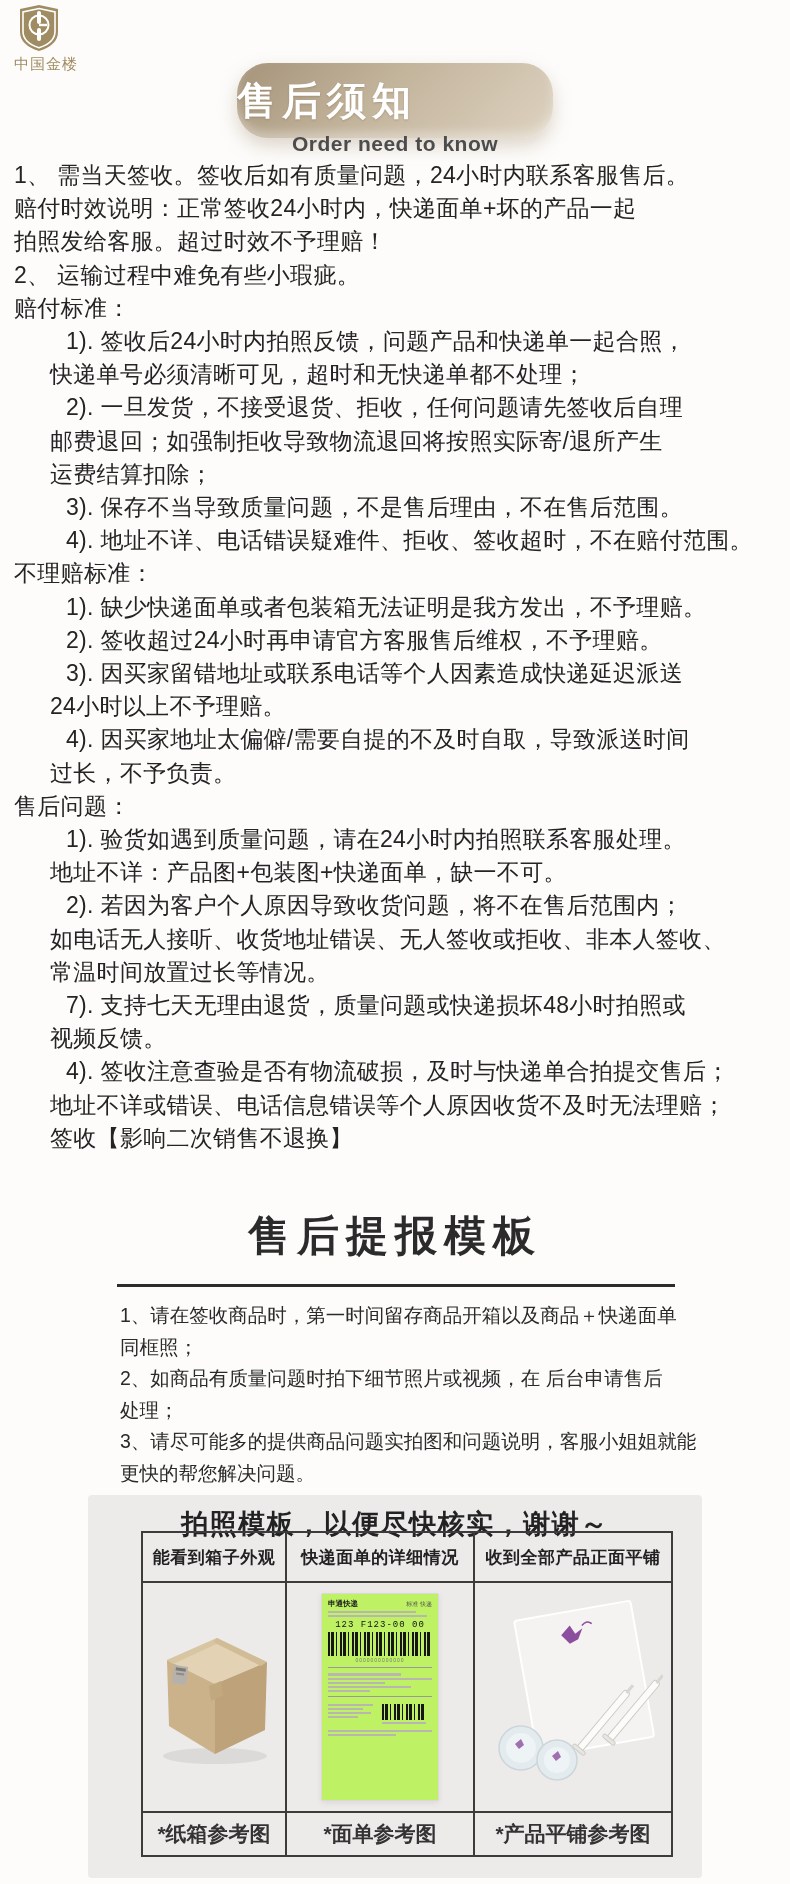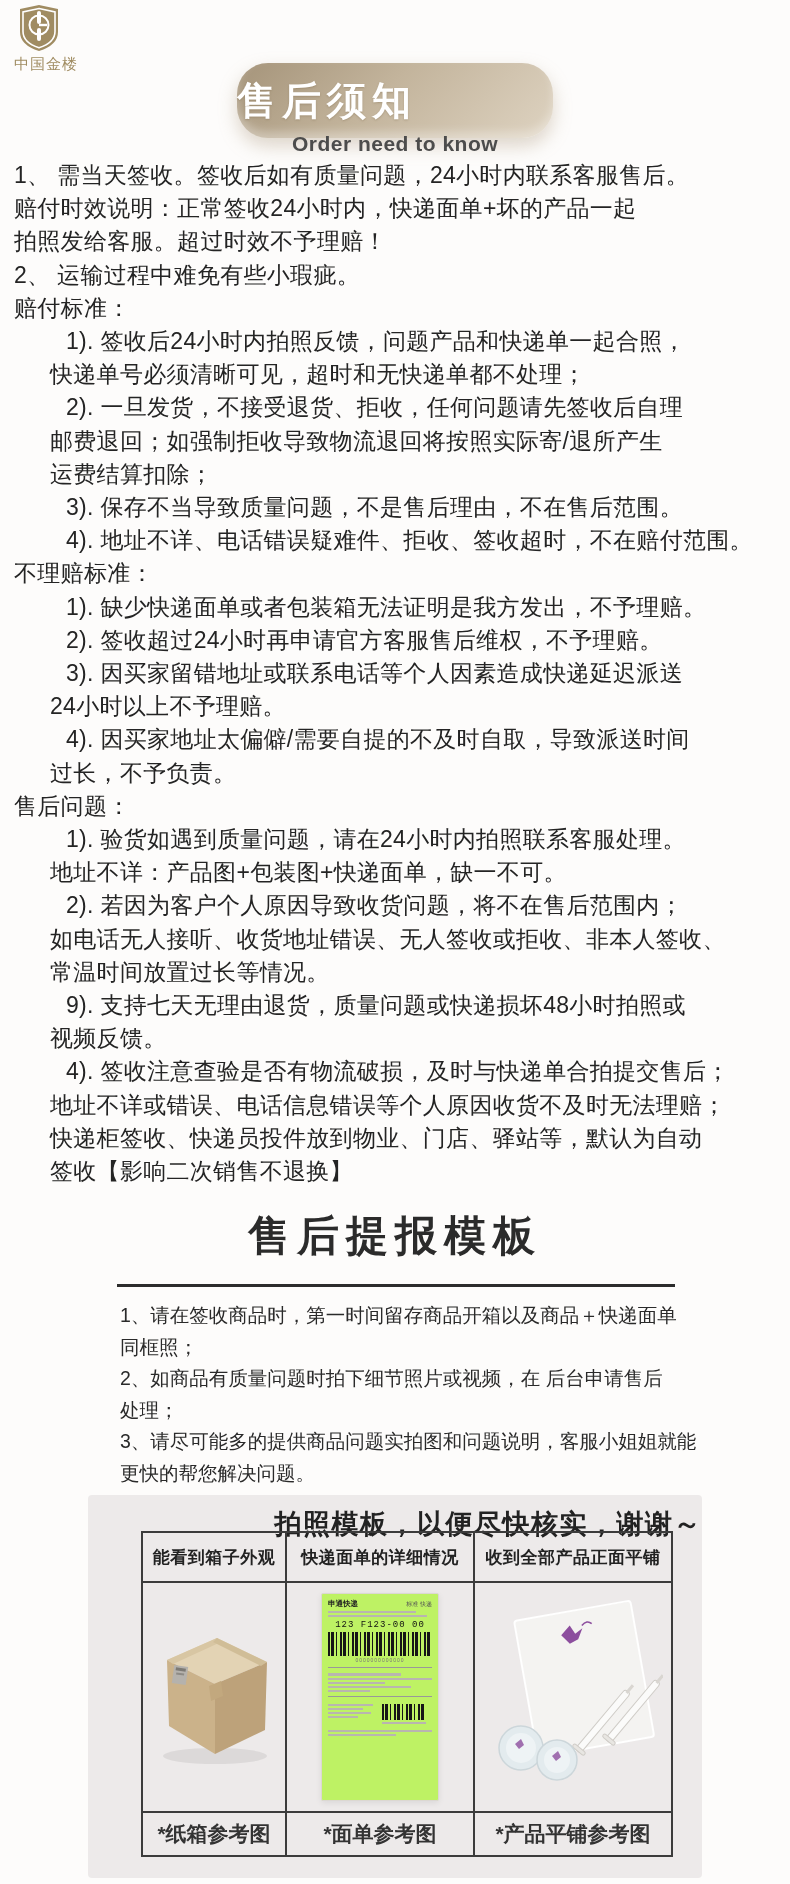--- a/index.html
+++ b/index.html
@@ -33,21 +33,21 @@
   
   .tpl-title{position:absolute; left:0; top:1208px; width:100%; text-align:center;
     font-size:42px; font-weight:bold; color:#2b2b2b; letter-spacing:7px;}
   .tpl-rule{position:absolute; left:117px; top:1284px; width:558px; height:3px; background:#2c2c2c;}
   .tpl-lines{position:absolute; left:120px; top:1300px; width:600px;
     font-size:19.5px; line-height:31.5px; color:#2a2a2a;}
   .tpl-lines .ln{white-space:nowrap;}
   
   .panel{position:absolute; left:88px; top:1495px; width:614px; height:383px;
     background:#edeaea; border-radius:4px;}
-  .panel-title{padding-top:11px; text-align:right; font-size:27px; font-weight:bold;
+  .panel-title{padding-top:11px; text-align:center; font-size:27px; font-weight:bold;
     color:#222; letter-spacing:1.5px;}
   .photo-table{position:absolute; left:53px; top:36px; border-collapse:collapse;}
   .photo-table td{border:2px solid #3c3c3c; padding:0; text-align:center; vertical-align:middle;}
   .photo-table .hdr td{height:48px; font-size:17px; font-weight:bold; color:#222; letter-spacing:.5px;}
   .photo-table .img td{height:228px;}
   .photo-table .cap td{height:42px; font-size:21px; font-weight:bold; color:#333;}
   .c1{width:142px;} .c2{width:186px;} .c3{width:196px;}
   
   .waybill{width:118px; height:208px; margin:0 auto; background:#bef264;
     border:1px solid #dcd8d2; border-radius:2px; padding:5px 6px; box-sizing:border-box;
@@ -135,29 +135,28 @@
       <div class="ln l1">1). 验货如遇到质量问题，请在24小时内拍照联系客服处理。</div>
 
       <div class="ln l2">地址不详：产品图+包装图+快递面单，缺一不可。</div>
 
       <div class="ln l1">2). 若因为客户个人原因导致收货问题，将不在售后范围内；</div>
 
       <div class="ln l2">如电话无人接听、收货地址错误、无人签收或拒收、非本人签收、</div>
 
       <div class="ln l2">常温时间放置过长等情况。</div>
 
-      <div class="ln l1">9). 支持七天无理由退货，质量问题或快递损坏48小时拍照或</div>
+      <div class="ln l1">7). 支持七天无理由退货，质量问题或快递损坏48小时拍照或</div>
 
       <div class="ln l2">视频反馈。</div>
 
       <div class="ln l1">4). 签收注意查验是否有物流破损，及时与快递单合拍提交售后；</div>
 
       <div class="ln l2">地址不详或错误、电话信息错误等个人原因收货不及时无法理赔；</div>
 
-      <div class="ln l2">快递柜签收、快递员投件放到物业、门店、驿站等，默认为自动</div>
 
       <div class="ln l2">签收【影响二次销售不退换】</div>
     </div>
 
   <div class="tpl-title">售后提报模板</div>
   <div class="tpl-rule"></div>
   <div class="tpl-lines">
 
       <div class="ln">1、请在签收商品时，第一时间留存商品开箱以及商品＋快递面单</div>
 

